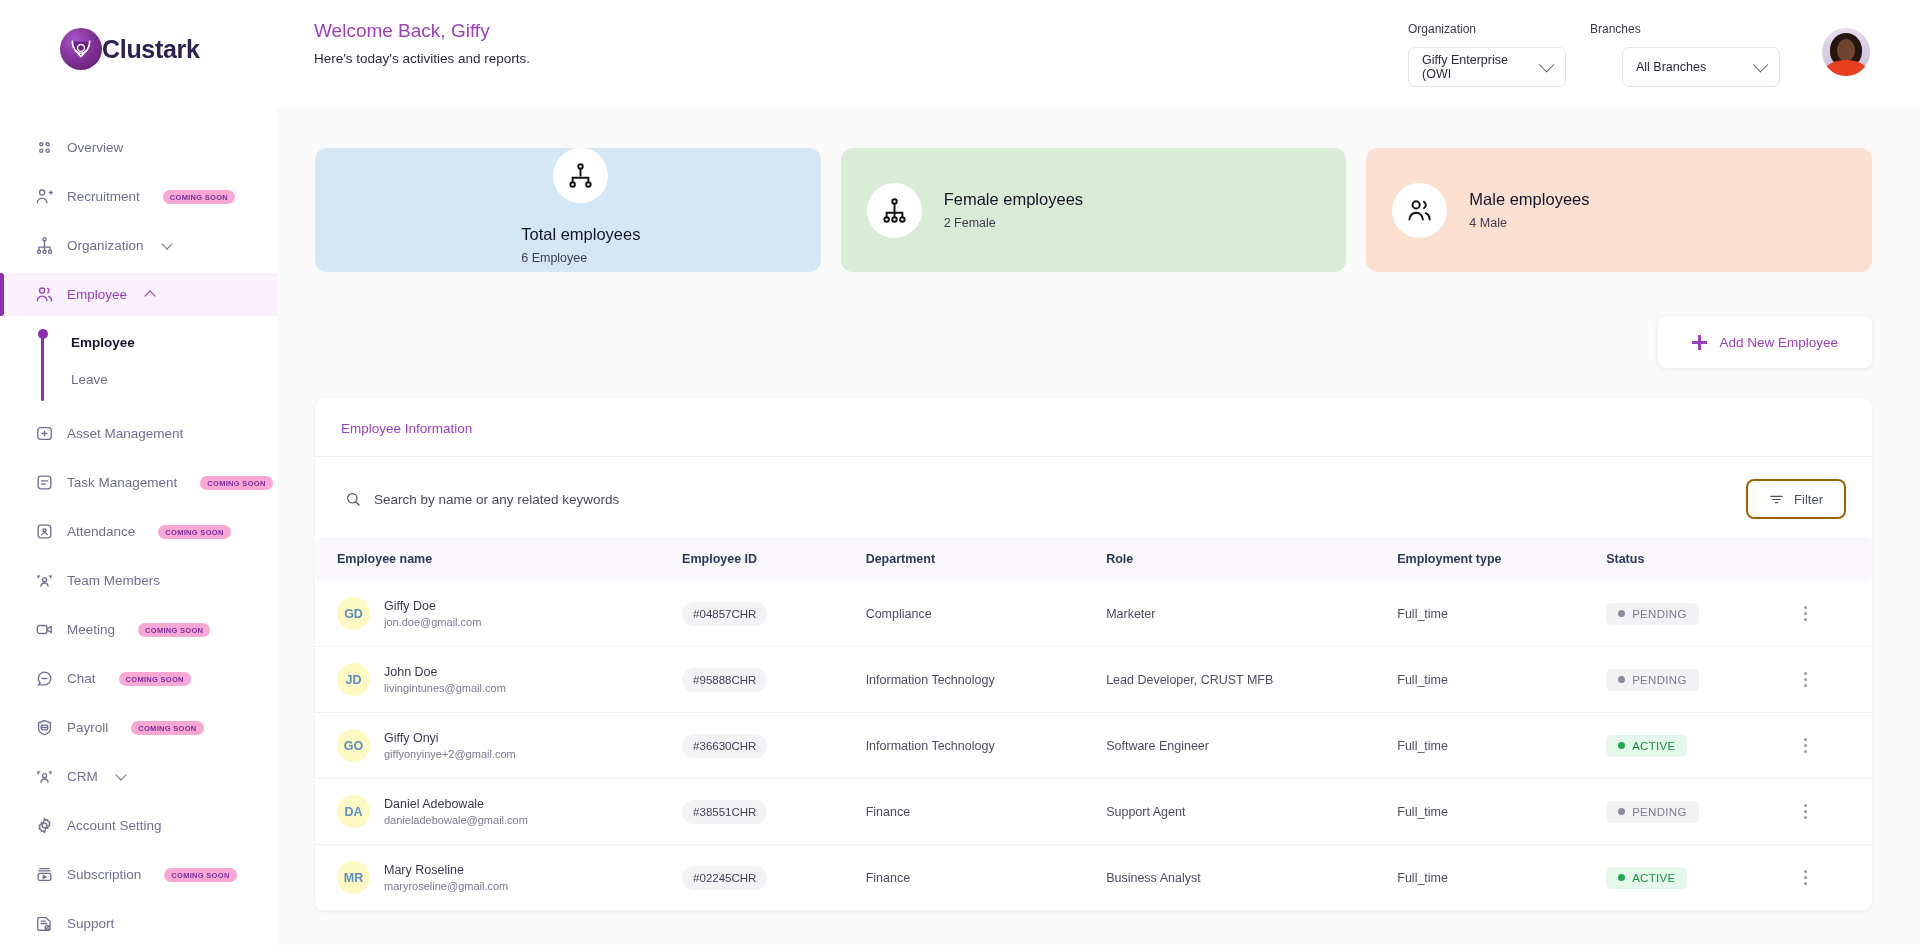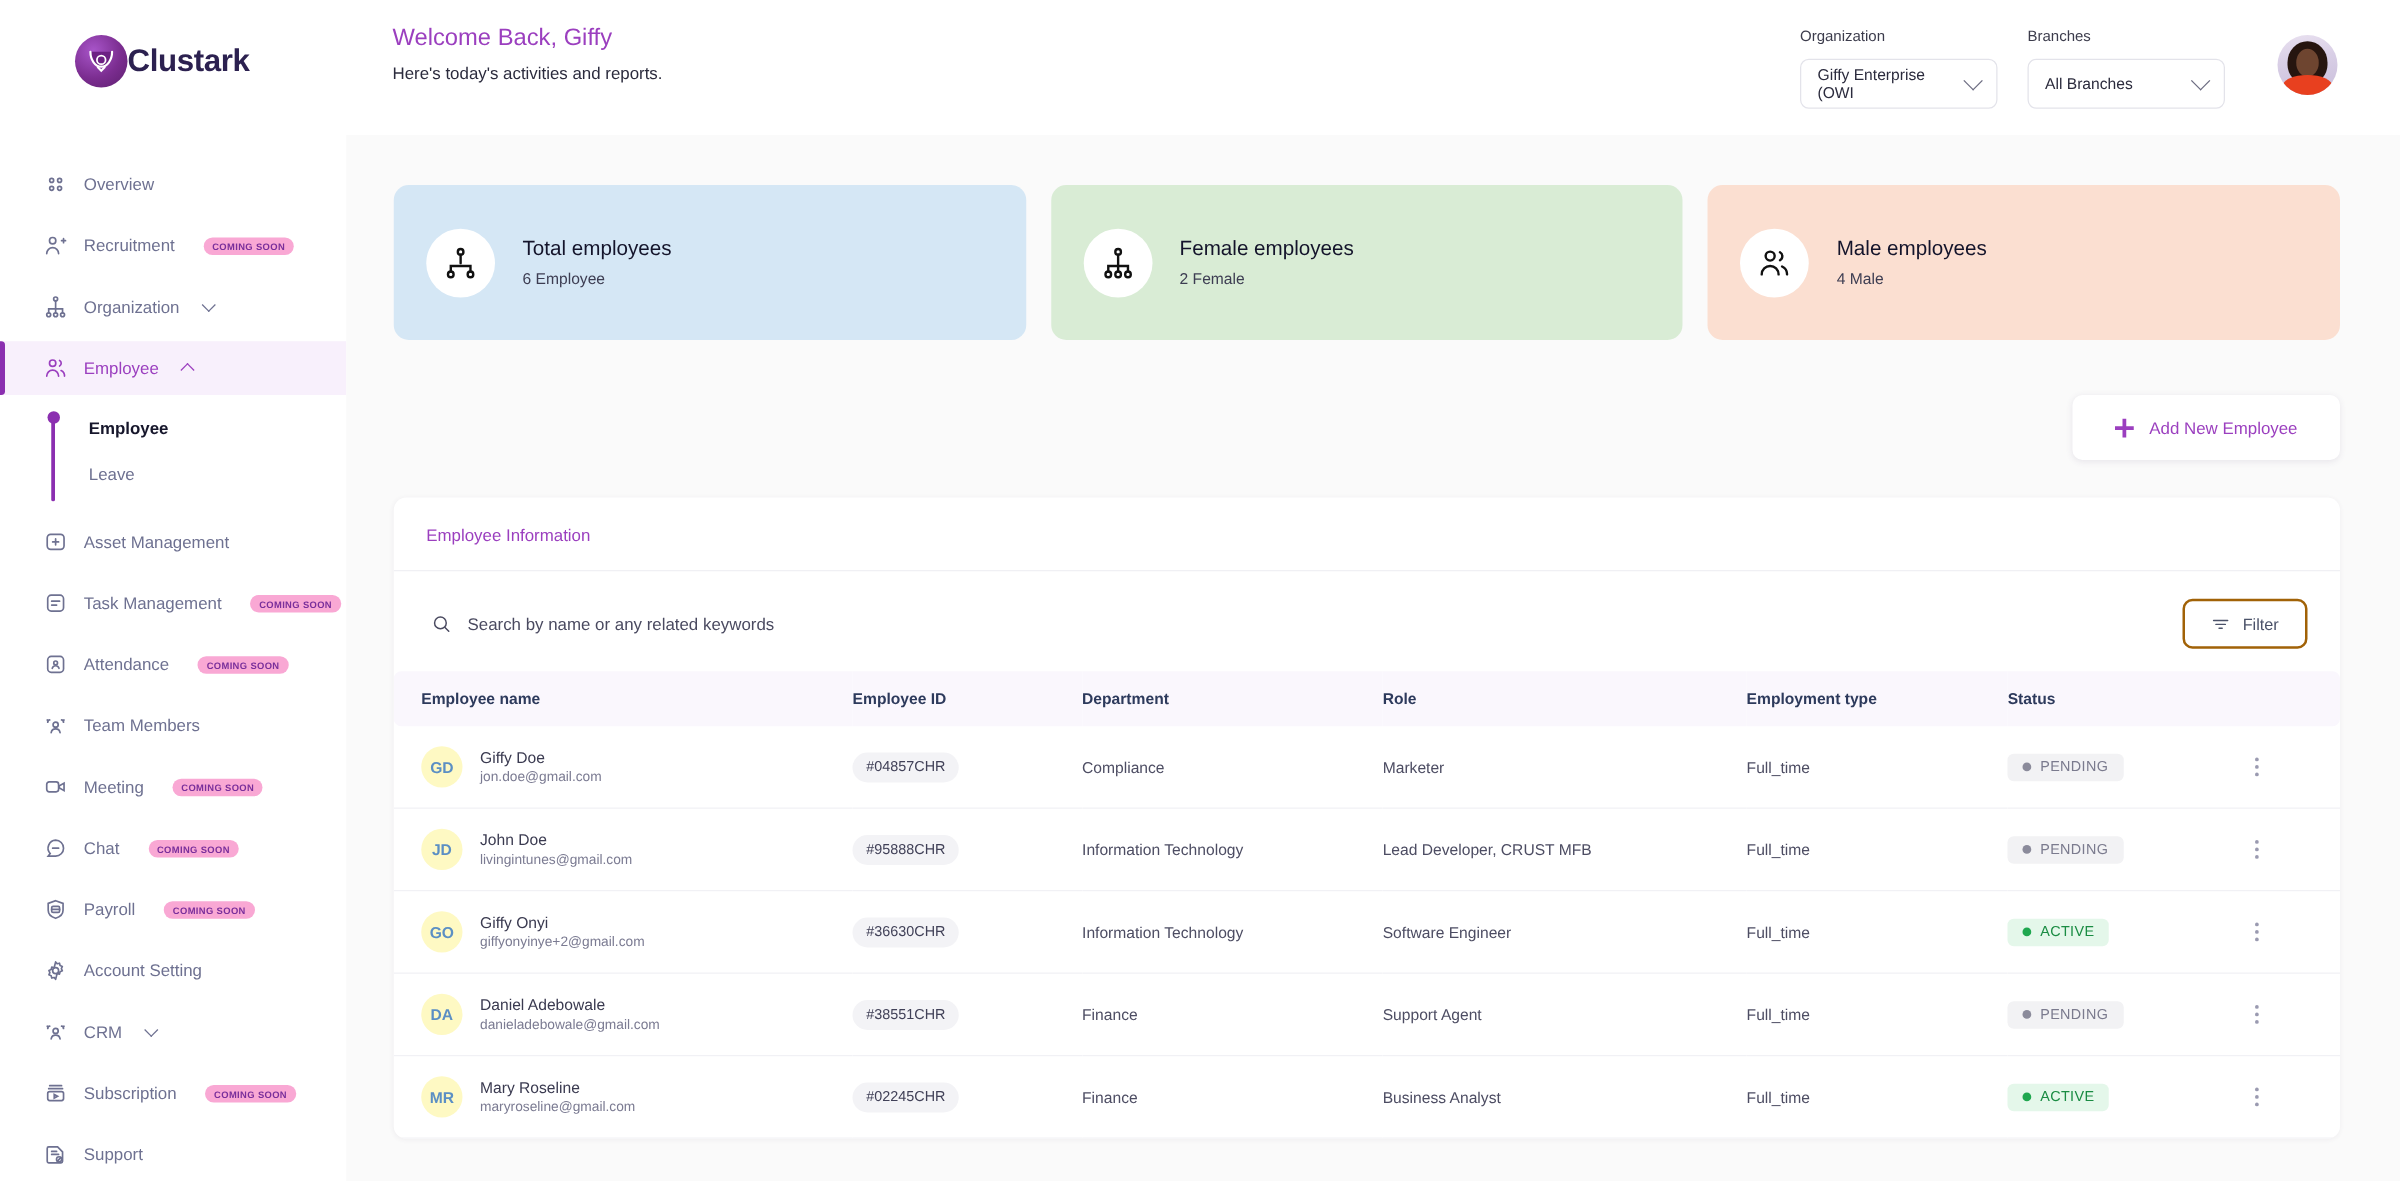--- a/index.html
+++ b/index.html
@@ -81,21 +81,21 @@
     display: flex;
     align-items: center;
     justify-content: space-between;
     padding: 0 13px;
     font-size: 12.5px;
     color: #2b2b3d;
     cursor: pointer;
     gap: 10px;
   }
   .select-org { width: 158px; }
-  .select-branch { width: 158px; }
+  .select-branch { width: 158px; margin-left: 32px; }
   .chev {
     width: 11px; height: 11px;
     border-right: 1.6px solid #6b6b80;
     border-bottom: 1.6px solid #6b6b80;
     transform: rotate(45deg) translate(-2px,-2px);
     flex-shrink: 0;
   }
   .avatar {
     width: 48px; height: 48px;
     border-radius: 50%;
@@ -560,37 +560,37 @@
             <path d="M12 3.2 19.5 6v7c0 4.2-3.3 6.8-7.5 8-4.2-1.2-7.5-3.8-7.5-8V6z"></path>
             <rect x="8" y="9" width="8" height="6" rx="1.4"></rect>
             <path d="M8 12h8"></path>
           </svg>
         </span>
         <span class="nav-label">Payroll</span>
         <span class="badge-soon">COMING SOON</span>
       </div>
       <div class="nav-item">
         <span class="ico">
+          <svg viewBox="0 0 24 24" fill="none" stroke="currentColor" stroke-width="1.7" stroke-linecap="round">
+            <circle cx="12" cy="11" r="2.6"></circle>
+            <path d="M7.5 19c.4-2.4 2.2-3.8 4.5-3.8S16.1 16.6 16.5 19"></path>
+            <path d="M4 8.5c0-1.4.9-2.3 2-2.3M20 8.5c0-1.4-.9-2.3-2-2.3M3.5 6.2 4.4 8M20.5 6.2 19.6 8"></path>
+          </svg>
+        </span>
+        <span class="nav-label">CRM</span>
+        <span class="caret"></span>
+      </div>
+      <div class="nav-item">
+        <span class="ico">
           <svg viewBox="0 0 24 24" fill="none" stroke="currentColor" stroke-width="1.7" stroke-linecap="round" stroke-linejoin="round">
             <circle cx="12" cy="12" r="3"></circle>
             <path d="M12 3.2l1.5 1.9 2.4-.6.6 2.4 2.3.9-1 2.2 1 2.2-2.3.9-.6 2.4-2.4-.6L12 20.8l-1.5-1.9-2.4.6-.6-2.4-2.3-.9 1-2.2-1-2.2 2.3-.9.6-2.4 2.4.6z"></path>
           </svg>
         </span>
         <span class="nav-label">Account Setting</span>
-      </div>
-      <div class="nav-item">
-        <span class="ico">
-          <svg viewBox="0 0 24 24" fill="none" stroke="currentColor" stroke-width="1.7" stroke-linecap="round">
-            <circle cx="12" cy="11" r="2.6"></circle>
-            <path d="M7.5 19c.4-2.4 2.2-3.8 4.5-3.8S16.1 16.6 16.5 19"></path>
-            <path d="M4 8.5c0-1.4.9-2.3 2-2.3M20 8.5c0-1.4-.9-2.3-2-2.3M3.5 6.2 4.4 8M20.5 6.2 19.6 8"></path>
-          </svg>
-        </span>
-        <span class="nav-label">CRM</span>
-        <span class="caret"></span>
       </div>
       <div class="nav-item">
         <span class="ico">
           <svg viewBox="0 0 24 24" fill="none" stroke="currentColor" stroke-width="1.7" stroke-linecap="round">
             <path d="M6 4.5h12M5 7.5h14"></path>
             <rect x="4" y="10.5" width="16" height="9" rx="2"></rect>
             <path d="M10.6 13.3 14 15.1l-3.4 1.9z"></path>
           </svg>
         </span>
         <span class="nav-label">Subscription</span>
@@ -605,21 +605,21 @@
             <path d="M13.8 18.8 17.2 15.3"></path>
           </svg>
         </span>
         <span class="nav-label">Support</span>
       </div>
     </nav>
 
   <main class="main">
 
     <div class="stats" id="stats">
-        <div class="stat-card" style="background: rgb(213, 231, 245);">
+        <div class="stat-card" style="background: rgb(213, 231, 245); flex-direction: column;">
           <div class="stat-icon">
             <svg viewBox="0 0 24 24" fill="none" stroke="#111111" stroke-width="1.7" stroke-linecap="round">
               <circle cx="12" cy="4" r="2"></circle>
               <circle cx="5" cy="20" r="2"></circle>
               <circle cx="19" cy="20" r="2"></circle>
               <path d="M12 6v6M5 18v-4h14v4"></path>
             </svg>
           </div>
           <div>
             <div class="stat-title">Total employees</div>

